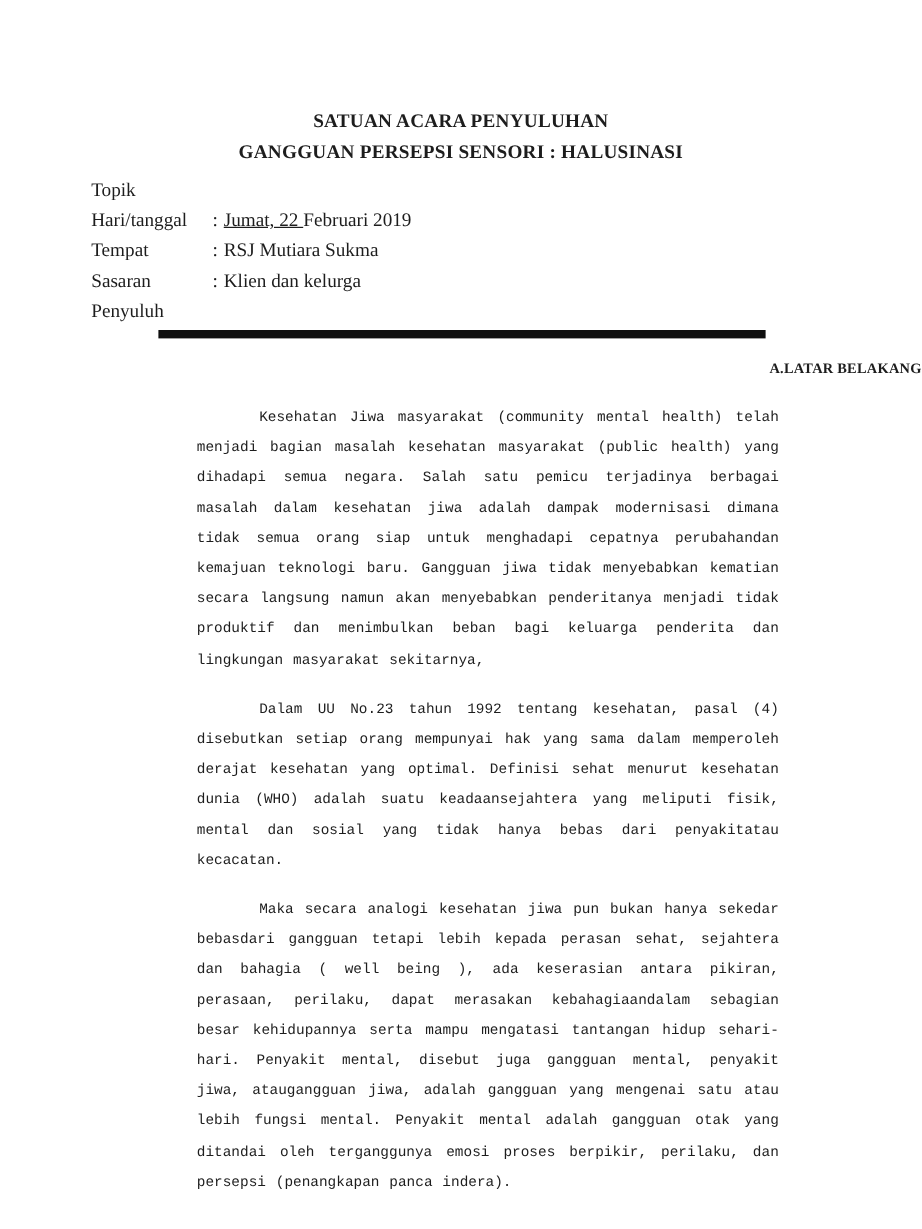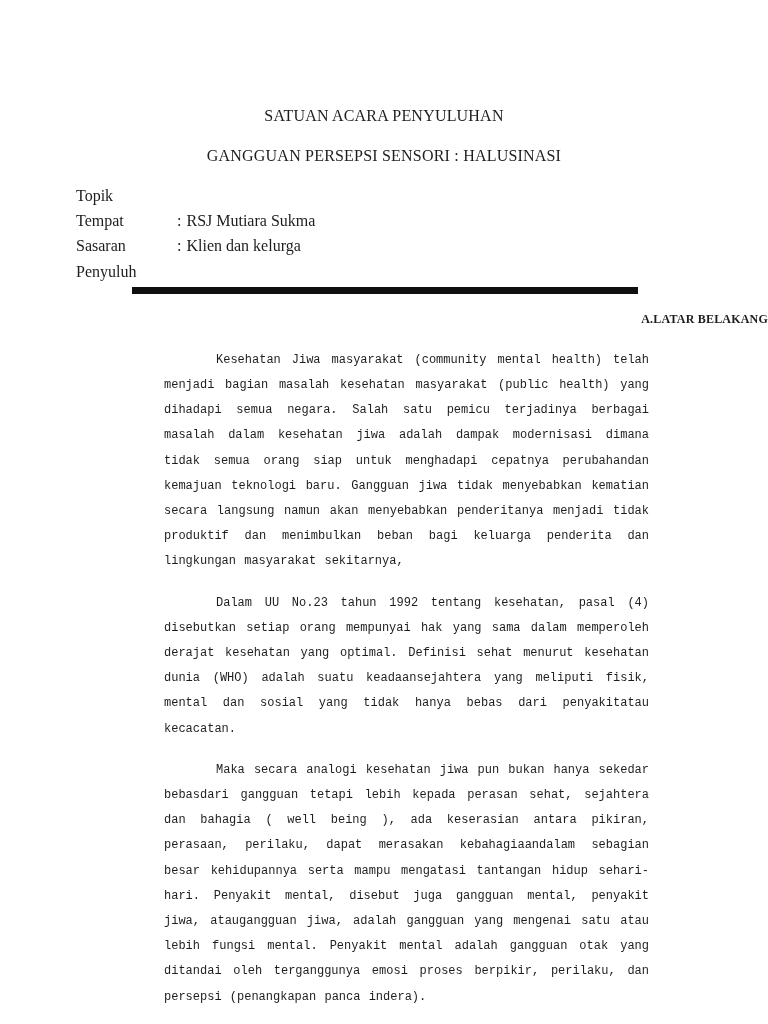--- a/index.html
+++ b/index.html
@@ -11,23 +11,23 @@
     margin: 0 auto;
     background: #ffffff;
     font-family: "Liberation Serif", "DejaVu Serif", serif;
     color: #1d1d1d;
     overflow: hidden;
     box-sizing: border-box;
     padding-top: 89px;
   }
   .title-block { text-align: center; }
   .doc-title, .doc-subtitle {
-    margin: 14px;
+    margin: 0;
     font-size: 16px;
-    font-weight: normal;
+    font-weight: bold;
     line-height: 26px;
     letter-spacing: 0.2px;
   }
   .fields {
     margin-left: 76px;
     width: 473px;
     margin-top: 5px;
     font-size: 16px;
   }
   .field-row {
@@ -80,20 +80,24 @@
     <h1 class="doc-title">SATUAN ACARA PENYULUHAN</h1>
     <h2 class="doc-subtitle">GANGGUAN PERSEPSI SENSORI : HALUSINASI</h2>
   </div>
 
   <div class="fields">
 
     <div class="field-row">
       <span class="field-label">Topik</span>
     </div>
 
+    <div class="field-row">
+      <span class="field-label">Hari/tanggal</span>
+      <span class="field-value"><span class="colon">:</span><span class="underlined">Jumat, 22 </span><span>Februari 2019</span></span>
+    </div>
 
     <div class="field-row">
       <span class="field-label">Tempat</span>
       <span class="field-value"><span class="colon">:</span><span>RSJ Mutiara Sukma</span></span>
     </div>
 
 
     <div class="field-row">
       <span class="field-label">Sasaran</span>
       <span class="field-value"><span class="colon">:</span><span>Klien dan kelurga</span></span>

